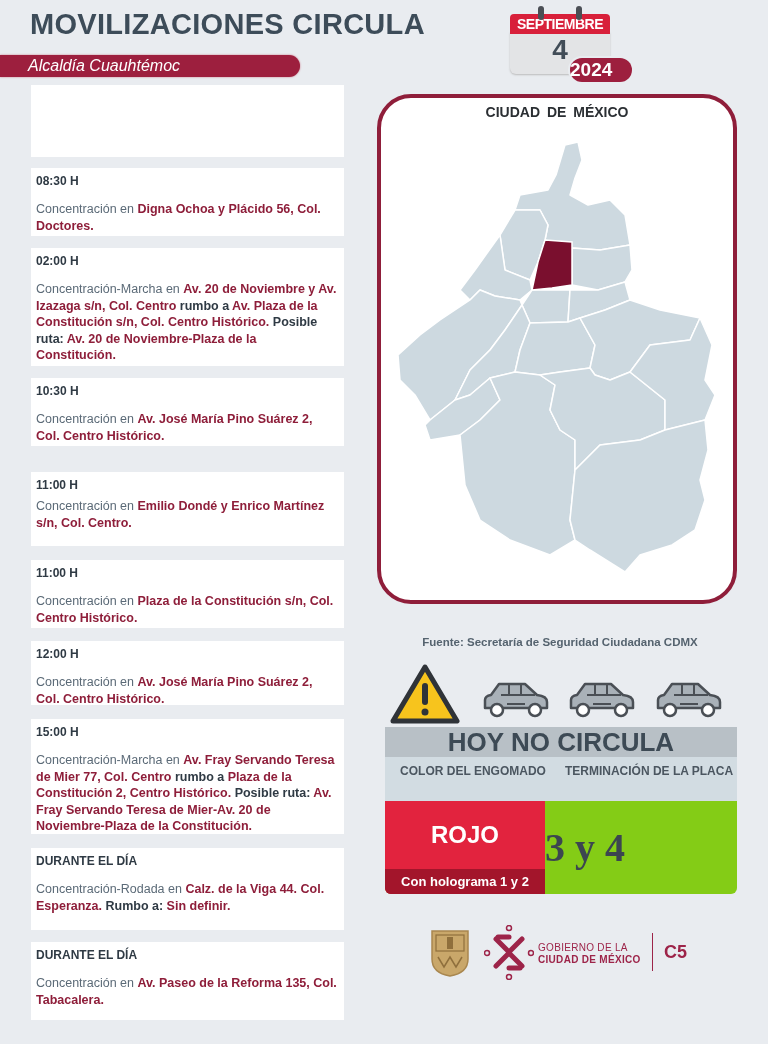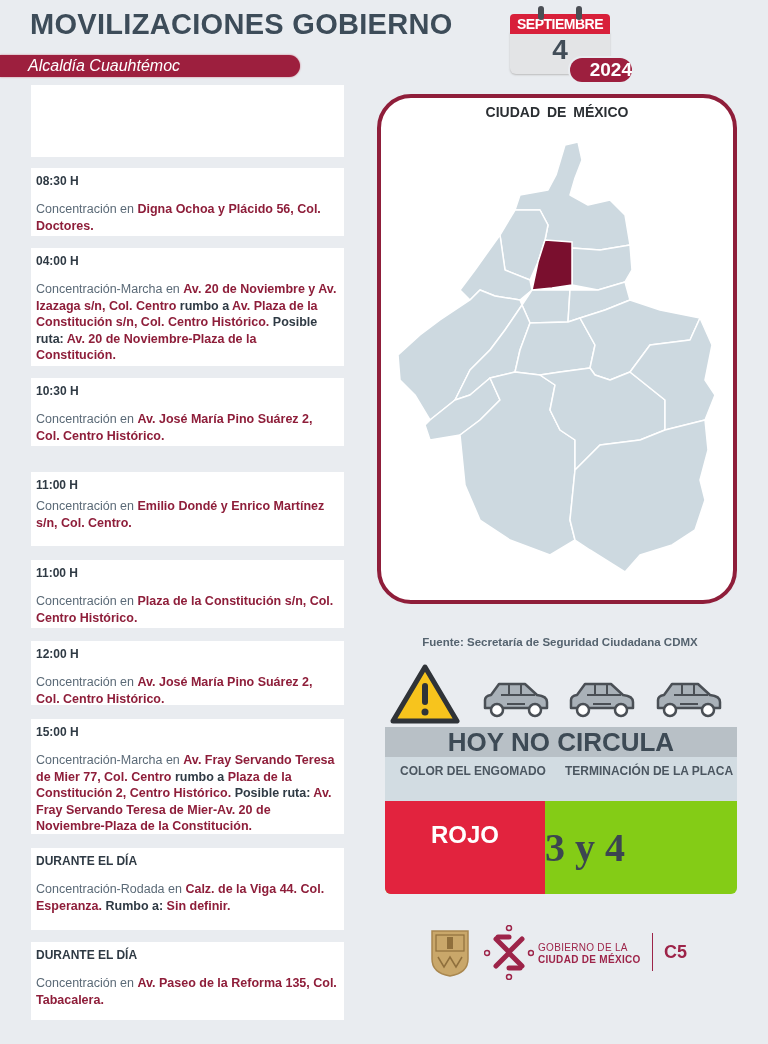--- a/index.html
+++ b/index.html
@@ -9,21 +9,21 @@
   .title { position: absolute; left: 30px; top: 8px; font-size: 29px; font-weight: bold; color: #3d4c59; letter-spacing: 0.3px; }
   .subtitle-bar { position: absolute; left: 0; top: 55px; width: 300px; height: 22px; background: #9d1f3e; border-radius: 0 12px 12px 0; box-shadow: 0 0 2px #c86a7c; }
   .subtitle-bar span { position: absolute; left: 28px; top: 2px; font-size: 16px; color: #fff; font-style: italic; }
 
   
   .cal { position: absolute; left: 510px; top: 6px; width: 100px; height: 64px; }
   .cal-ring { position: absolute; top: 0; width: 6px; height: 14px; background: #4b4f55; border-radius: 3px; }
   .cal-head { position: absolute; left: 0; top: 8px; width: 100px; height: 20px; background: #d8203a; border-radius: 4px 4px 0 0; color: #fff; font-size: 14px; font-weight: bold; text-align: center; line-height: 20px; letter-spacing: -0.5px; }
   .cal-body { position: absolute; left: 0; top: 26px; width: 100px; height: 42px; background: #e3e4e6; border-radius: 0 0 6px 6px; box-shadow: 0 1px 2px #bbb; }
   .cal-day { position: absolute; left: 0; top: 28px; width: 100px; text-align: center; font-size: 28px; font-weight: bold; color: #414c57; }
-  .cal-year { position: absolute; left: 570px; top: 58px; width: 62px; height: 24px; background: #9d1f3e; border-radius: 12px; color: #fff; font-size: 19px; font-weight: bold; text-align: right; line-height: 24px; box-shadow: 0 0 0 2px #e9ecf0; }
+  .cal-year { position: absolute; left: 570px; top: 58px; width: 62px; height: 24px; background: #9d1f3e; border-radius: 12px; color: #fff; font-size: 19px; font-weight: bold; text-align: left; line-height: 24px; box-shadow: 0 0 0 2px #e9ecf0; }
 
   
   .event { position: absolute; left: 31px; width: 313px; background: #fff; padding: 6px 5px 0 5px; }
   .event .time { font-size: 12px; font-weight: bold; color: #2f3a44; }
   .event .desc { font-size: 12.5px; line-height: 16.5px; font-weight: bold; color: #2f3a44; margin-top: 13px; }
   .event .desc .g { color: #5b6a77; font-weight: normal; }
   .event .desc .r { color: #8e1e3a; }
 
   
   .map-frame { position: absolute; left: 377px; top: 94px; width: 360px; height: 510px; border: 4px solid #8f1e3a; border-radius: 34px; background: #fff; }
@@ -49,21 +49,21 @@
   
   .logos { position: absolute; left: 428px; top: 925px; width: 280px; height: 55px; }
   .gob-text { position: absolute; left: 110px; top: 17px; font-size: 10px; line-height: 12px; color: #9d2449; letter-spacing: 0.3px; }
   .gob-text .b { font-weight: bold; }
   .vline { position: absolute; left: 224px; top: 8px; width: 1px; height: 38px; background: #9d2449; }
   .c5 { position: absolute; left: 236px; top: 17px; font-size: 18px; font-weight: bold; color: #9d2449; }
 </style>
 </head>
 <body>
 
-<div class="title">MOVILIZACIONES GOBIERNO</div>
+<div class="title">MOVILIZACIONES CIRCULA</div>
 <div class="subtitle-bar">
   <span>Alcaldía Cuauhtémoc</span>
 </div>
 
 <div class="cal">
   <div class="cal-body"></div>
   <div class="cal-head">SEPTIEMBRE</div>
   <div class="cal-ring" style="left:28px"></div>
   <div class="cal-ring" style="left:66px"></div>
   <div class="cal-day">4</div>
@@ -71,21 +71,21 @@
 <div class="cal-year">2024</div>
 
 <div id="events">
     <div class="event" style="top: 85px; height: 72px;">
     </div>
     <div class="event" style="top: 168px; height: 68px;">
       <div class="time">08:30 H</div>
       <div class="desc"><span class="g">Concentración en </span><span class="r">Digna Ochoa y Plácido 56, Col. Doctores.</span></div>
     </div>
     <div class="event" style="top: 248px; height: 118px;">
-      <div class="time">04:00 H</div>
+      <div class="time">02:00 H</div>
       <div class="desc"><span class="g">Concentración-Marcha en </span><span class="r">Av. 20 de Noviembre y Av. Izazaga s/n, Col. Centro </span><span class="k">rumbo a </span><span class="r">Av. Plaza de la Constitución s/n, Col. Centro Histórico. </span><span class="k">Posible ruta: </span><span class="r">Av. 20 de Noviembre-Plaza de la Constitución.</span></div>
     </div>
     <div class="event" style="top: 378px; height: 68px;">
       <div class="time">10:30 H</div>
       <div class="desc"><span class="g">Concentración en </span><span class="r">Av. José María Pino Suárez 2, Col. Centro Histórico.</span></div>
     </div>
     <div class="event" style="top: 472px; height: 74px;">
       <div class="time">11:00 H</div>
       <div class="desc" style="margin-top: 6px;"><span class="g">Concentración en </span><span class="r">Emilio Dondé y Enrico Martínez s/n, Col. Centro.</span></div>
     </div>
@@ -189,20 +189,21 @@
 
 <div class="hnc">
   <div class="hnc-title">HOY NO CIRCULA</div>
   <div class="hnc-heads">
     <div>COLOR DEL ENGOMADO</div>
     <div>TERMINACIÓN DE LA PLACA</div>
   </div>
   <div class="hnc-body">
     <div class="hnc-color">
       <div class="name">ROJO</div>
+      <div class="holo">Con holograma 1 y 2</div>
     </div>
     <div class="hnc-plate">3 y 4</div>
   </div>
 </div>
 
 <div class="logos">
   <svg style="position:absolute;left:2px;top:4px" width="40" height="48" viewBox="0 0 40 48">
     <path d="M2,2 L38,2 L38,30 Q38,44 20,47 Q2,44 2,30 Z" fill="#c9a76a" stroke="#a9874f" stroke-width="1.5"></path>
     <rect x="6" y="6" width="28" height="16" fill="none" stroke="#8f6f3c" stroke-width="1.2"></rect>
     <path d="M8,28 L14,38 L20,28 L26,38 L32,28" fill="none" stroke="#8f6f3c" stroke-width="1.5"></path>

